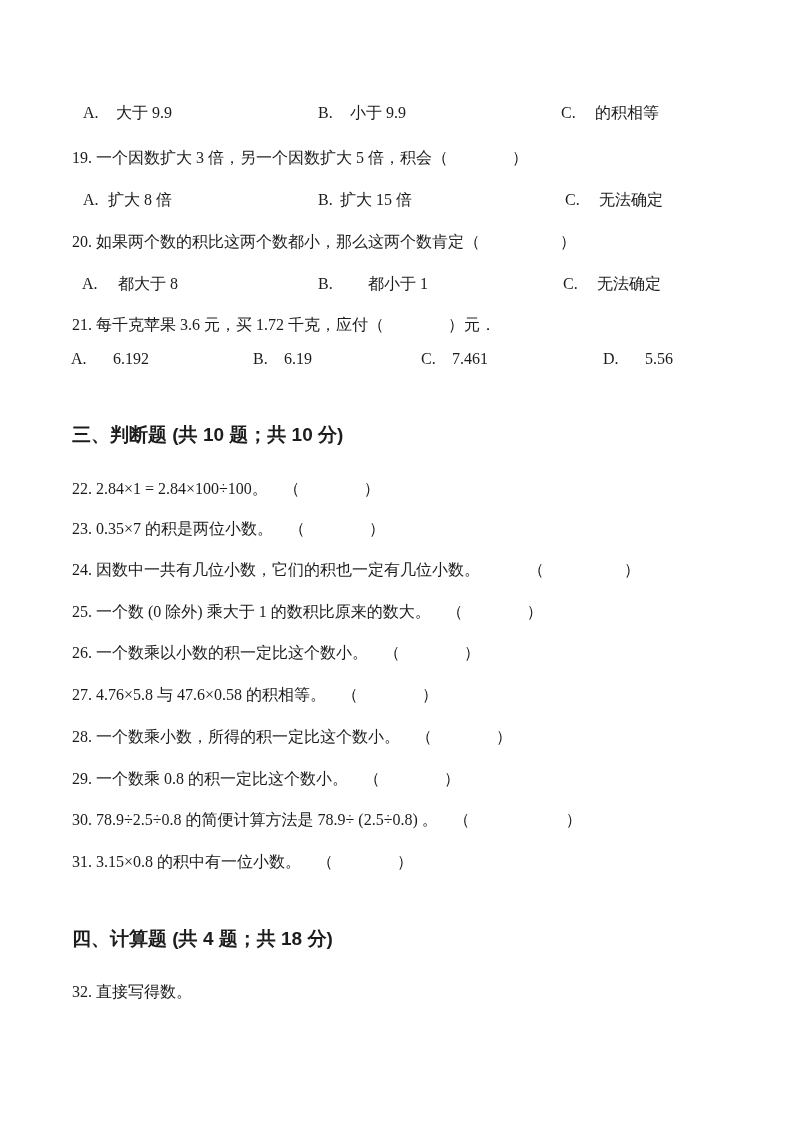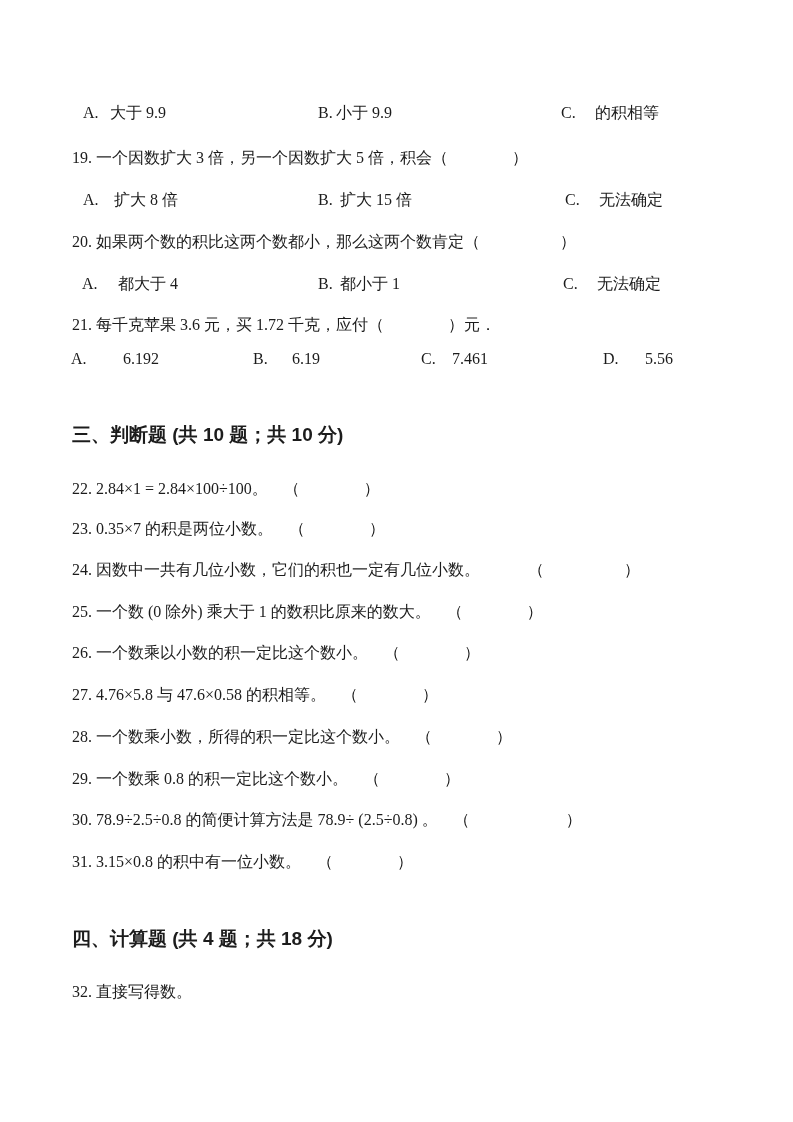--- a/index.html
+++ b/index.html
@@ -34,53 +34,53 @@
     font-size:19px;
   }
 </style>
 </head>
 <body>
 
 <div class="page">
 
   <div class="line" style="top:102px">
     <span class="opt" style="left:83px">A.</span>
-    <span class="opt" style="left:110px">大于 9.9</span>
+    <span class="opt" style="left:116px">大于 9.9</span>
     <span class="opt" style="left:318px">B.</span>
-    <span class="opt" style="left:336px">小于 9.9</span>
+    <span class="opt" style="left:350px">小于 9.9</span>
     <span class="opt" style="left:561px">C.</span>
     <span class="opt" style="left:595px">的积相等</span>
   </div>
 
   <div class="line qtext" style="top:147px">19. 一个因数扩大 3 倍，另一个因数扩大 5 倍，积会（　　　　）</div>
   <div class="line" style="top:189px">
     <span class="opt" style="left:83px">A.</span>
-    <span class="opt" style="left:114px">扩大 8 倍</span>
+    <span class="opt" style="left:108px">扩大 8 倍</span>
     <span class="opt" style="left:318px">B.</span>
     <span class="opt" style="left:340px">扩大 15 倍</span>
     <span class="opt" style="left:565px">C.</span>
     <span class="opt" style="left:599px">无法确定</span>
   </div>
 
   <div class="line qtext" style="top:231px">20. 如果两个数的积比这两个数都小，那么这两个数肯定（　　　　　）</div>
   <div class="line" style="top:273px">
     <span class="opt" style="left:82px">A.</span>
-    <span class="opt" style="left:118px">都大于 4</span>
+    <span class="opt" style="left:118px">都大于 8</span>
     <span class="opt" style="left:318px">B.</span>
-    <span class="opt" style="left:340px">都小于 1</span>
+    <span class="opt" style="left:368px">都小于 1</span>
     <span class="opt" style="left:563px">C.</span>
     <span class="opt" style="left:597px">无法确定</span>
   </div>
 
   <div class="line qtext" style="top:314px">21. 每千克苹果 3.6 元，买 1.72 千克，应付（　　　　）元．</div>
   <div class="line" style="top:348px">
     <span class="opt" style="left:71px">A.</span>
-    <span class="opt" style="left:123px">6.192</span>
+    <span class="opt" style="left:113px">6.192</span>
     <span class="opt" style="left:253px">B.</span>
-    <span class="opt" style="left:292px">6.19</span>
+    <span class="opt" style="left:284px">6.19</span>
     <span class="opt" style="left:421px">C.</span>
     <span class="opt" style="left:452px">7.461</span>
     <span class="opt" style="left:603px">D.</span>
     <span class="opt" style="left:645px">5.56</span>
   </div>
 
   <div class="line qtext sec-title" style="top:424px">三、判断题 (共 10 题；共 10 分)</div>
 
   <div class="line qtext" style="top:478px">22. 2.84×1 = 2.84×100÷100。　（　　　　）</div>
   <div class="line qtext" style="top:518px">23. 0.35×7 的积是两位小数。　（　　　　）</div>

